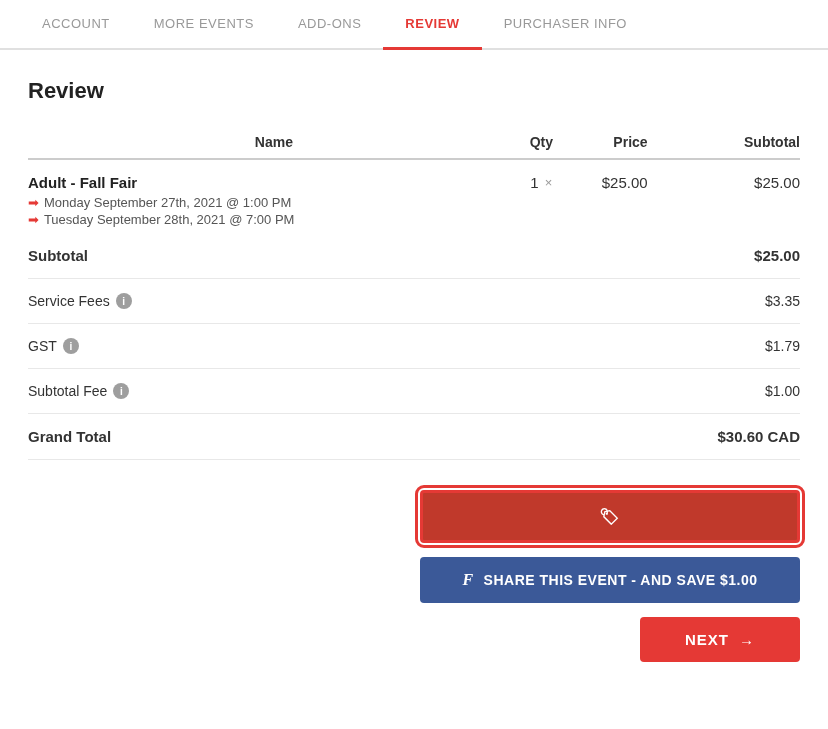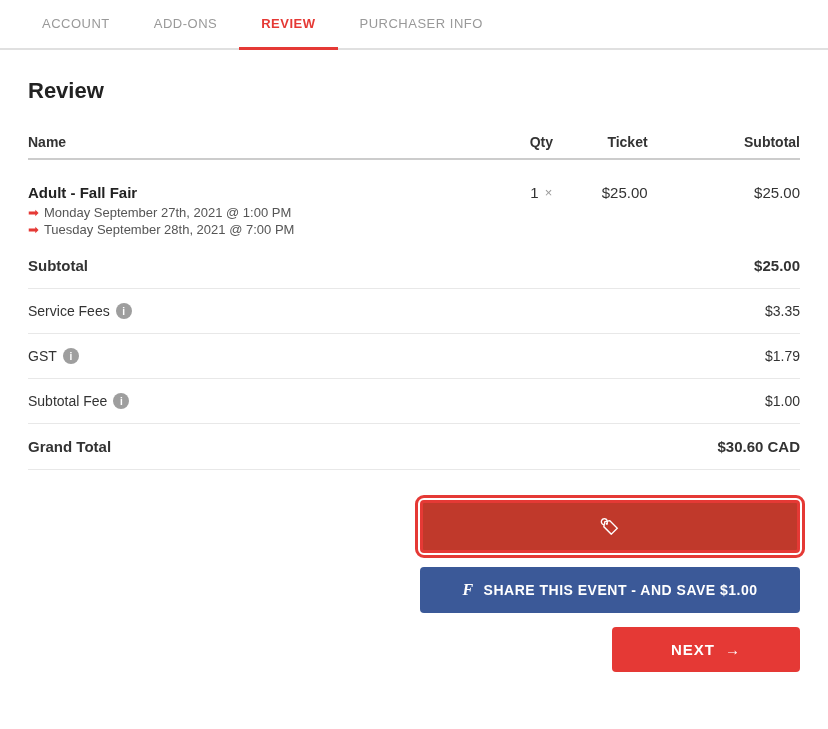--- a/index.html
+++ b/index.html
@@ -52,33 +52,33 @@
       border-collapse: collapse;
     }
     .review-table thead tr {
       border-bottom: 2px solid #ccc;
     }
     .review-table th {
       font-size: 14px;
       font-weight: 700;
       color: #333;
       padding: 8px 0;
-      text-align: left;
+      text-align: center;
     }
     .review-table th.right {
       text-align: right;
     }
     .review-table th.center {
       text-align: center;
       margin-top: 20px;
     }
 
     
     .item-row td {
-      padding: 24px 0 4px 0;
+      padding: 14px 0 4px 0;
       vertical-align: top;
       border-bottom: none;
       margin-top: 40px;
     }
     .item-name {
       font-size: 15px;
       font-weight: 700;
       color: #222;
       display: block;
       margin-bottom: 4px;
@@ -244,43 +244,44 @@
       background: #e53935;
       color: #fff;
       border: none;
       border-radius: 4px;
       padding: 14px 32px;
       font-size: 15px;
       font-weight: 700;
       letter-spacing: 1px;
       text-transform: uppercase;
       cursor: pointer;
-      width: 188px;
+      width: 160px;
     }
   </style>
 </head>
 <body>
 
 <nav class="nav-tabs">
   <div class="nav-tab">ACCOUNT</div>
+  <div class="nav-tab">MORE EVENTS</div>
   <div class="nav-tab">ADD-ONS</div>
   <div class="nav-tab active">REVIEW</div>
   <div class="nav-tab">PURCHASER INFO</div>
 </nav>
 
 <div class="main-content">
 
   <h1 class="page-title">Review</h1>
 
   <table class="review-table">
     <thead>
       <tr>
         <th>Name</th>
         <th class="center">Qty</th>
-        <th class="right">Ticket</th>
+        <th class="right">Price</th>
         <th class="right">Subtotal</th>
       </tr>
     </thead>
     <tbody>
 
       <tr class="item-row">
         <td>
           <span class="item-name">Adult - Fall Fair</span>
           <div class="item-date">
             <span class="arrow-icon">➡</span>

